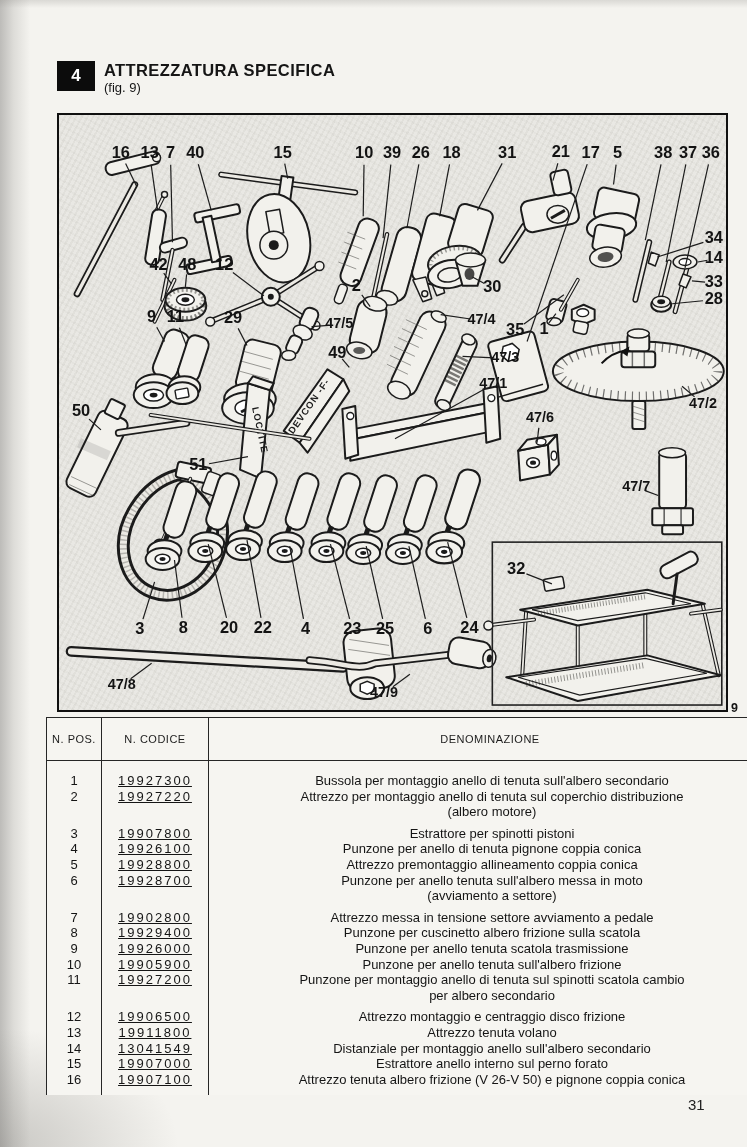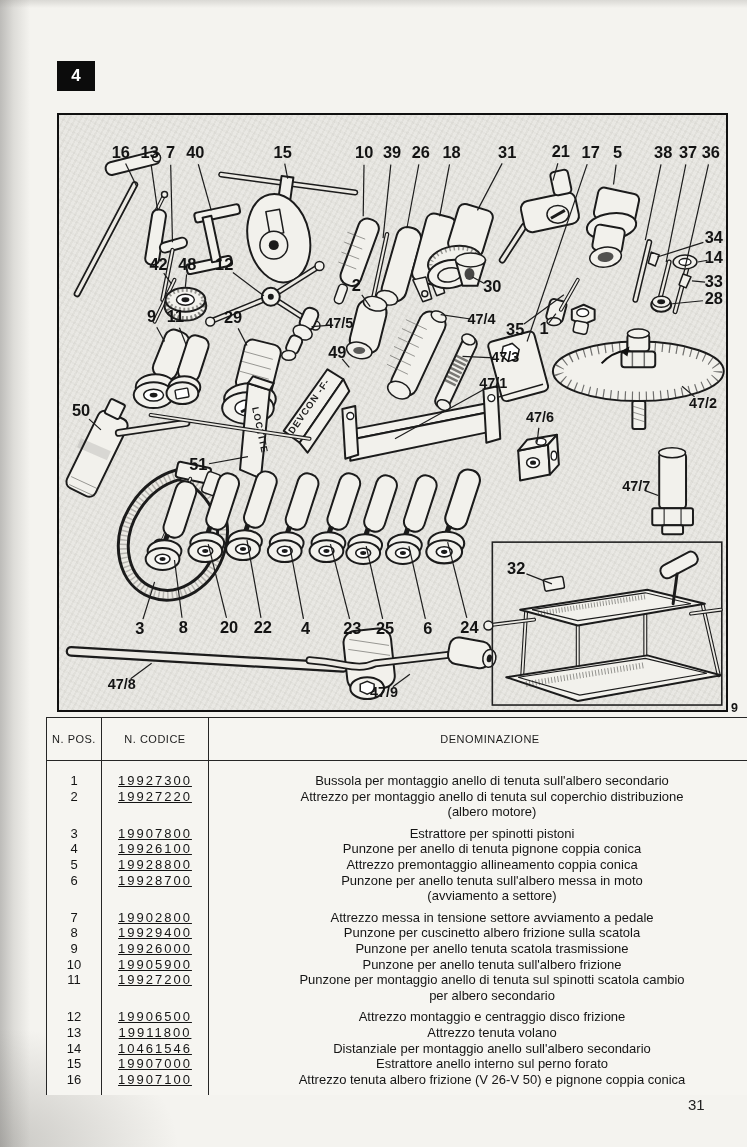--- a/index.html
+++ b/index.html
@@ -73,20 +73,24 @@
 </head>
 <body>
 
 <div class="page">
   <div class="edge-left"></div>
   <div class="edge-top"></div>
   <div class="edge-bottom"></div>
 
   <div class="hdr">
     <div class="badge">4</div>
+    <div class="titles">
+      <div class="title">ATTREZZATURA SPECIFICA</div>
+      <div class="subtitle">(fig. 9)</div>
+    </div>
   </div>
 
   <div class="figure-box">
     <svg id="fig-svg" viewBox="0 0 671 599">
       <defs>
         <g id="drift">
           <rect x="16" y="0" width="21" height="58" rx="9.5" transform="rotate(18 26 29)" class="tl"></rect>
           <path d="M14,54 L10,66" stroke="#1b1b1b" stroke-width="5" fill="none"></path>
           <ellipse class="tl" cx="11" cy="71" rx="17" ry="11"></ellipse>
           <ellipse class="tl" cx="9" cy="79" rx="17" ry="11"></ellipse>
@@ -614,21 +618,21 @@
             <td class="c-code">19906500</td>
             <td class="c-den">Attrezzo montaggio e centraggio disco frizione</td>
           </tr>
           <tr>
             <td class="c-pos">13</td>
             <td class="c-code">19911800</td>
             <td class="c-den">Attrezzo tenuta volano</td>
           </tr>
           <tr>
             <td class="c-pos">14</td>
-            <td class="c-code">10461546</td>
+            <td class="c-code">13041549</td>
             <td class="c-den">Distanziale per montaggio anello sull'albero secondario</td>
           </tr>
           <tr>
             <td class="c-pos">15</td>
             <td class="c-code">19907000</td>
             <td class="c-den">Estrattore anello interno sul perno forato</td>
           </tr>
           <tr>
             <td class="c-pos">16</td>
             <td class="c-code">19907100</td>

